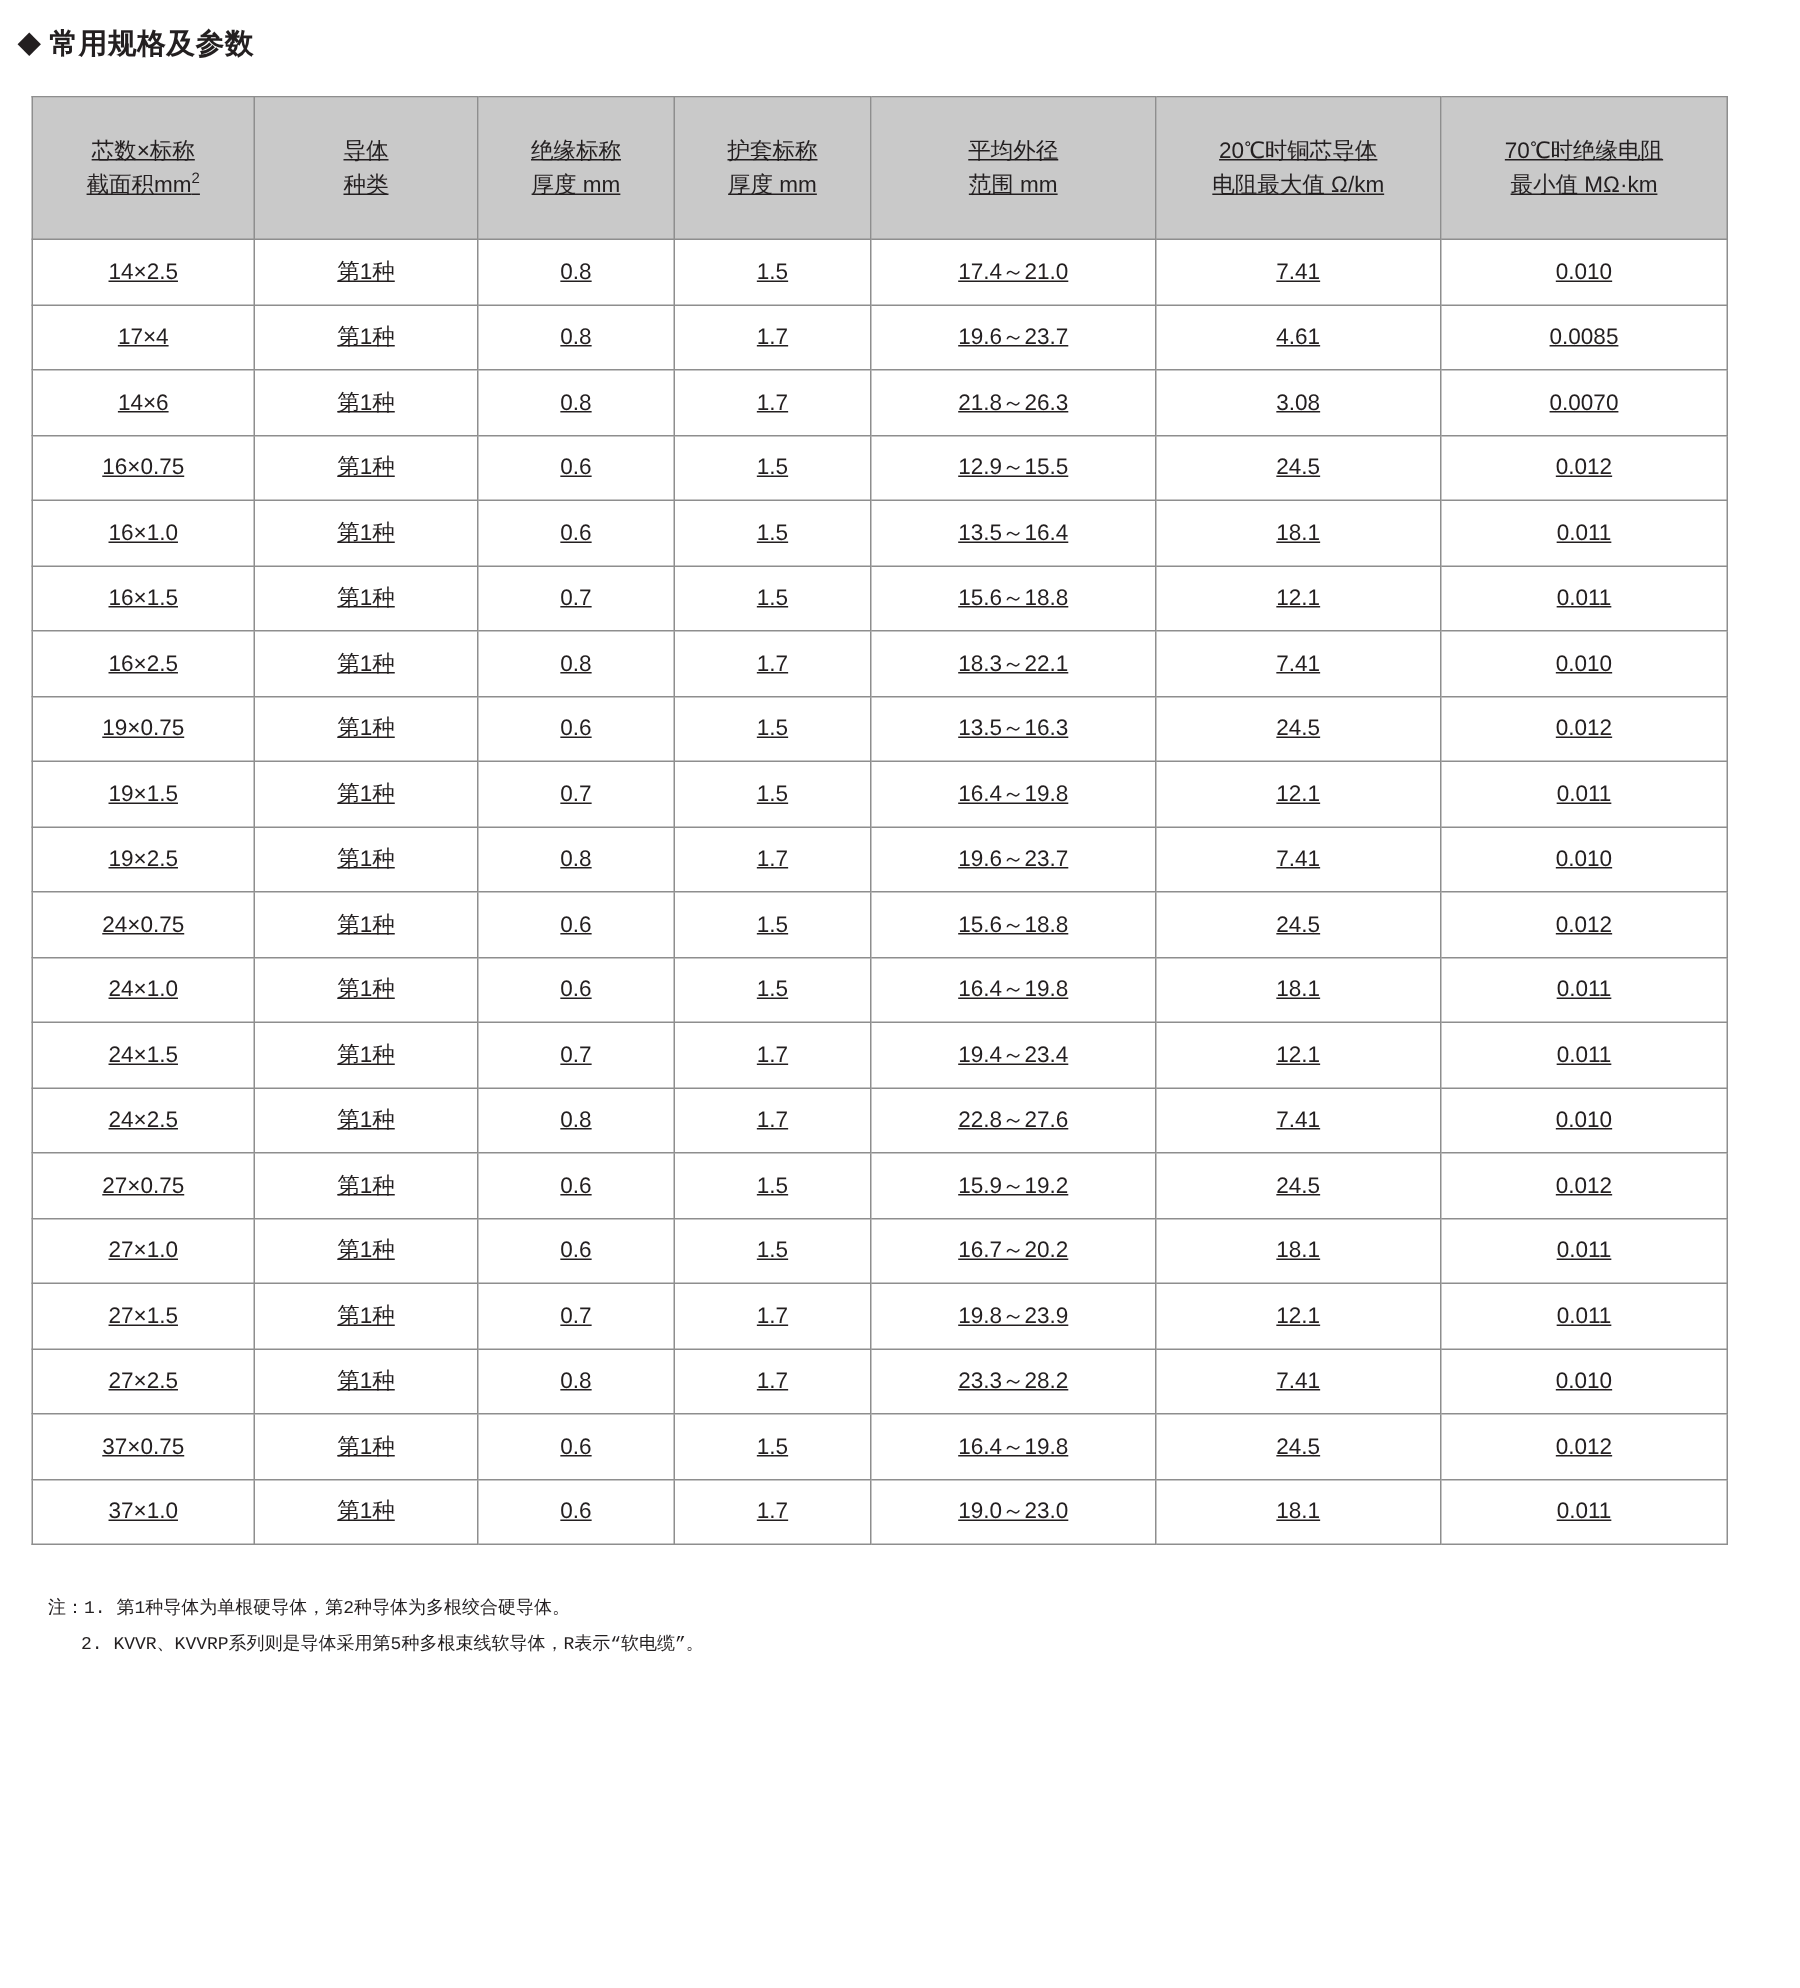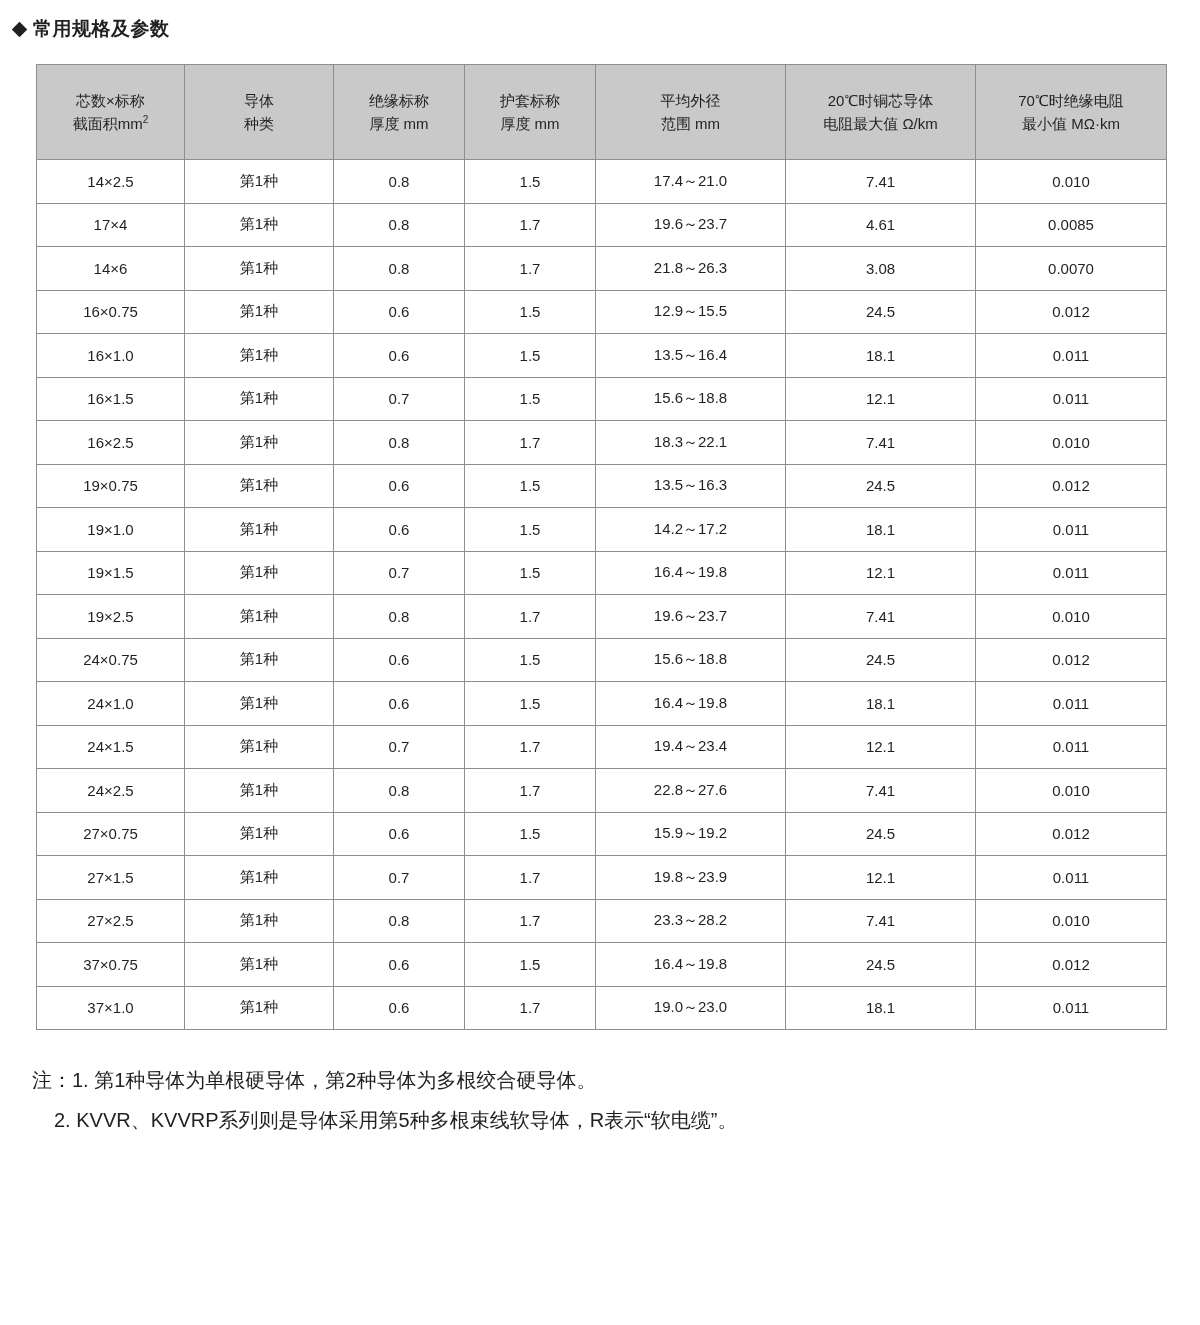--- a/index.html
+++ b/index.html
@@ -39,23 +39,24 @@
     margin-top: 1px;
   }
   .title-text {
     font-size: 19px;
     font-weight: bold;
     letter-spacing: 0.5px;
     color: #231f20;
   }
   table.spec {
     border-collapse: collapse;
-    margin: 20px 0 0 36px;
+    margin: 20px 0 0 21px;
     width: 1130px;
     table-layout: fixed;
+    text-decoration: underline;
   }
   table.spec th, table.spec td {
     border: 1px solid #8e8e8e;
     text-align: center;
     vertical-align: middle;
     font-size: 15px;
     color: #231f20;
     padding: 0;
   }
   table.spec thead th {
@@ -74,23 +75,24 @@
   .col2 { width: 149px; }
   .col3 { width: 131px; }
   .col4 { width: 131px; }
   .col5 { width: 190px; }
   .col6 { width: 190px; }
   .col7 { width: 191px; }
   .hdr-line { display: block; }
   sup { font-size: 10px; vertical-align: super; }
   .notes {
     margin: 30px 0 0 32px;
-    font-size: 20px;
+    font-size: 12px;
     line-height: 2.0;
     color: #231f20;
+    font-family: Liberation Mono, monospace;
   }
   .notes div { white-space: nowrap; }
   .note2 { padding-left: 22px; }
 </style>
 </head>
 <body>
 
 <div class="page">
 
   <div class="title-row">
@@ -207,29 +209,20 @@
         <tr>
           <td>19×0.75</td>
           <td>第1种</td>
           <td>0.6</td>
           <td>1.5</td>
           <td>13.5～16.3</td>
           <td>24.5</td>
           <td>0.012</td>
         </tr>
         <tr>
-          <td>19×1.0</td>
-          <td>第1种</td>
-          <td>0.6</td>
-          <td>1.5</td>
-          <td>14.2～17.2</td>
-          <td>18.1</td>
-          <td>0.011</td>
-        </tr>
-        <tr>
           <td>19×1.5</td>
           <td>第1种</td>
           <td>0.7</td>
           <td>1.5</td>
           <td>16.4～19.8</td>
           <td>12.1</td>
           <td>0.011</td>
         </tr>
         <tr>
           <td>19×2.5</td>
@@ -277,20 +270,29 @@
           <td>0.010</td>
         </tr>
         <tr>
           <td>27×0.75</td>
           <td>第1种</td>
           <td>0.6</td>
           <td>1.5</td>
           <td>15.9～19.2</td>
           <td>24.5</td>
           <td>0.012</td>
+        </tr>
+        <tr>
+          <td>27×1.0</td>
+          <td>第1种</td>
+          <td>0.6</td>
+          <td>1.5</td>
+          <td>16.7～20.2</td>
+          <td>18.1</td>
+          <td>0.011</td>
         </tr>
         <tr>
           <td>27×1.5</td>
           <td>第1种</td>
           <td>0.7</td>
           <td>1.7</td>
           <td>19.8～23.9</td>
           <td>12.1</td>
           <td>0.011</td>
         </tr>

